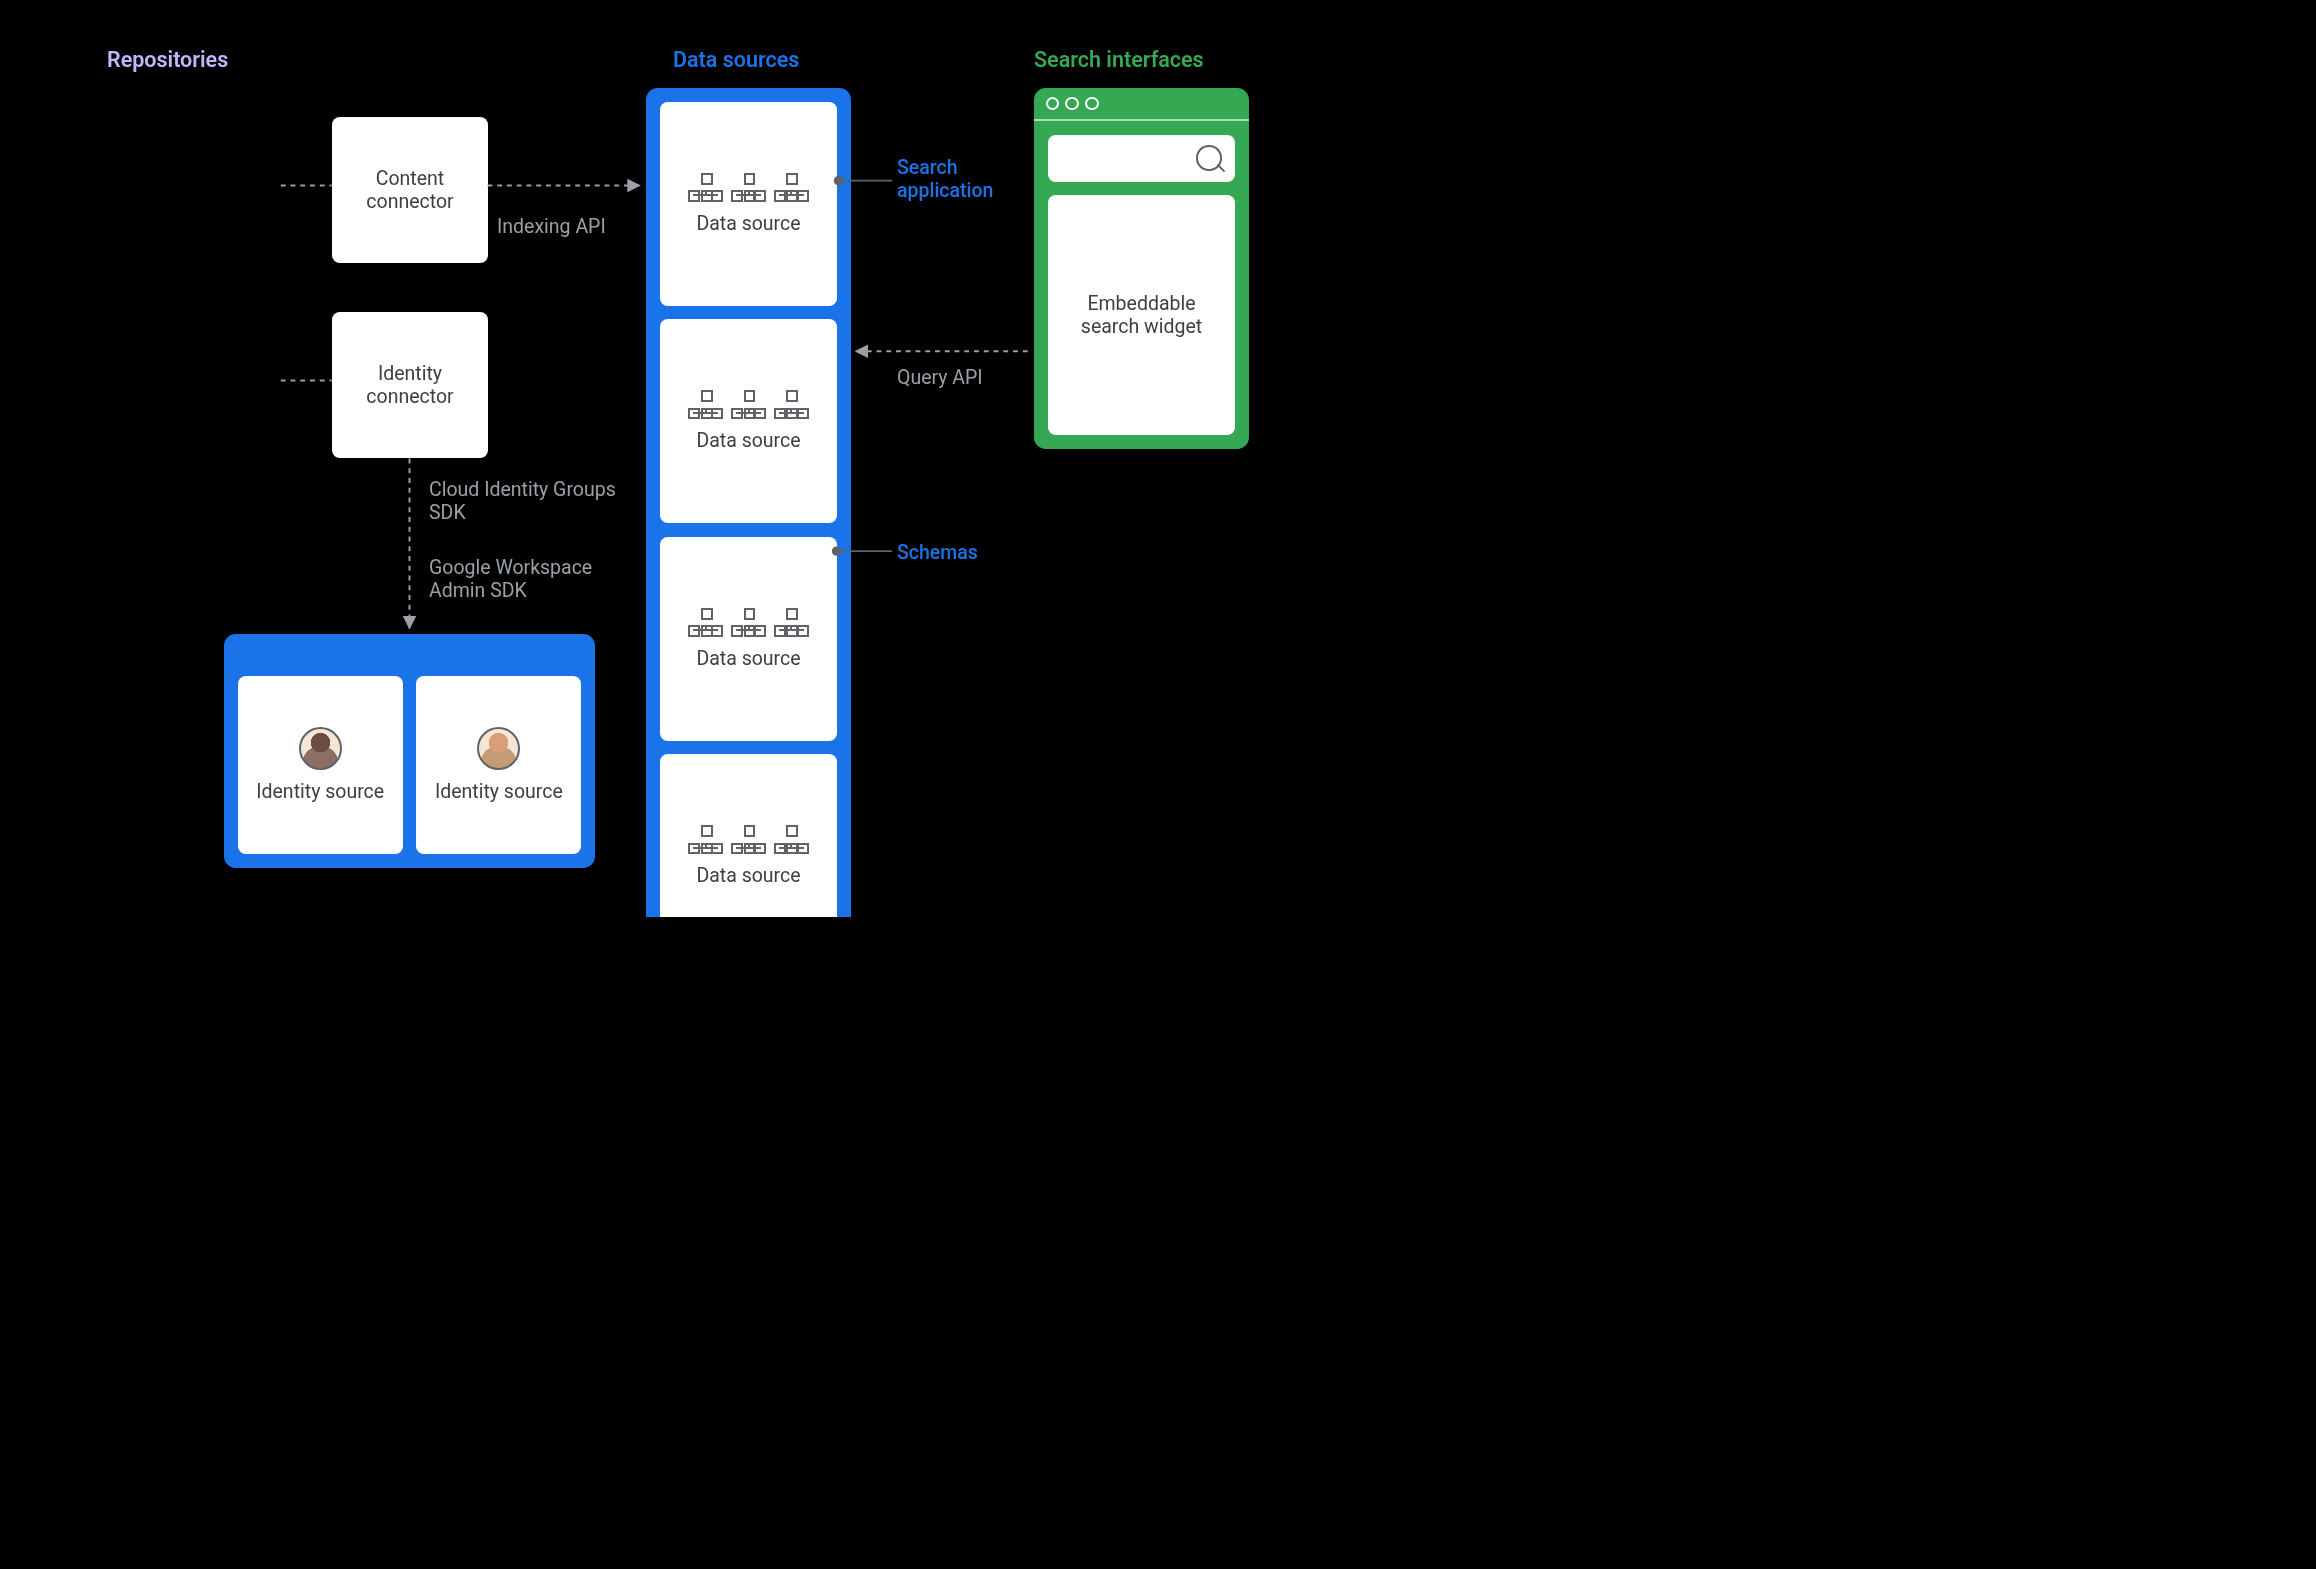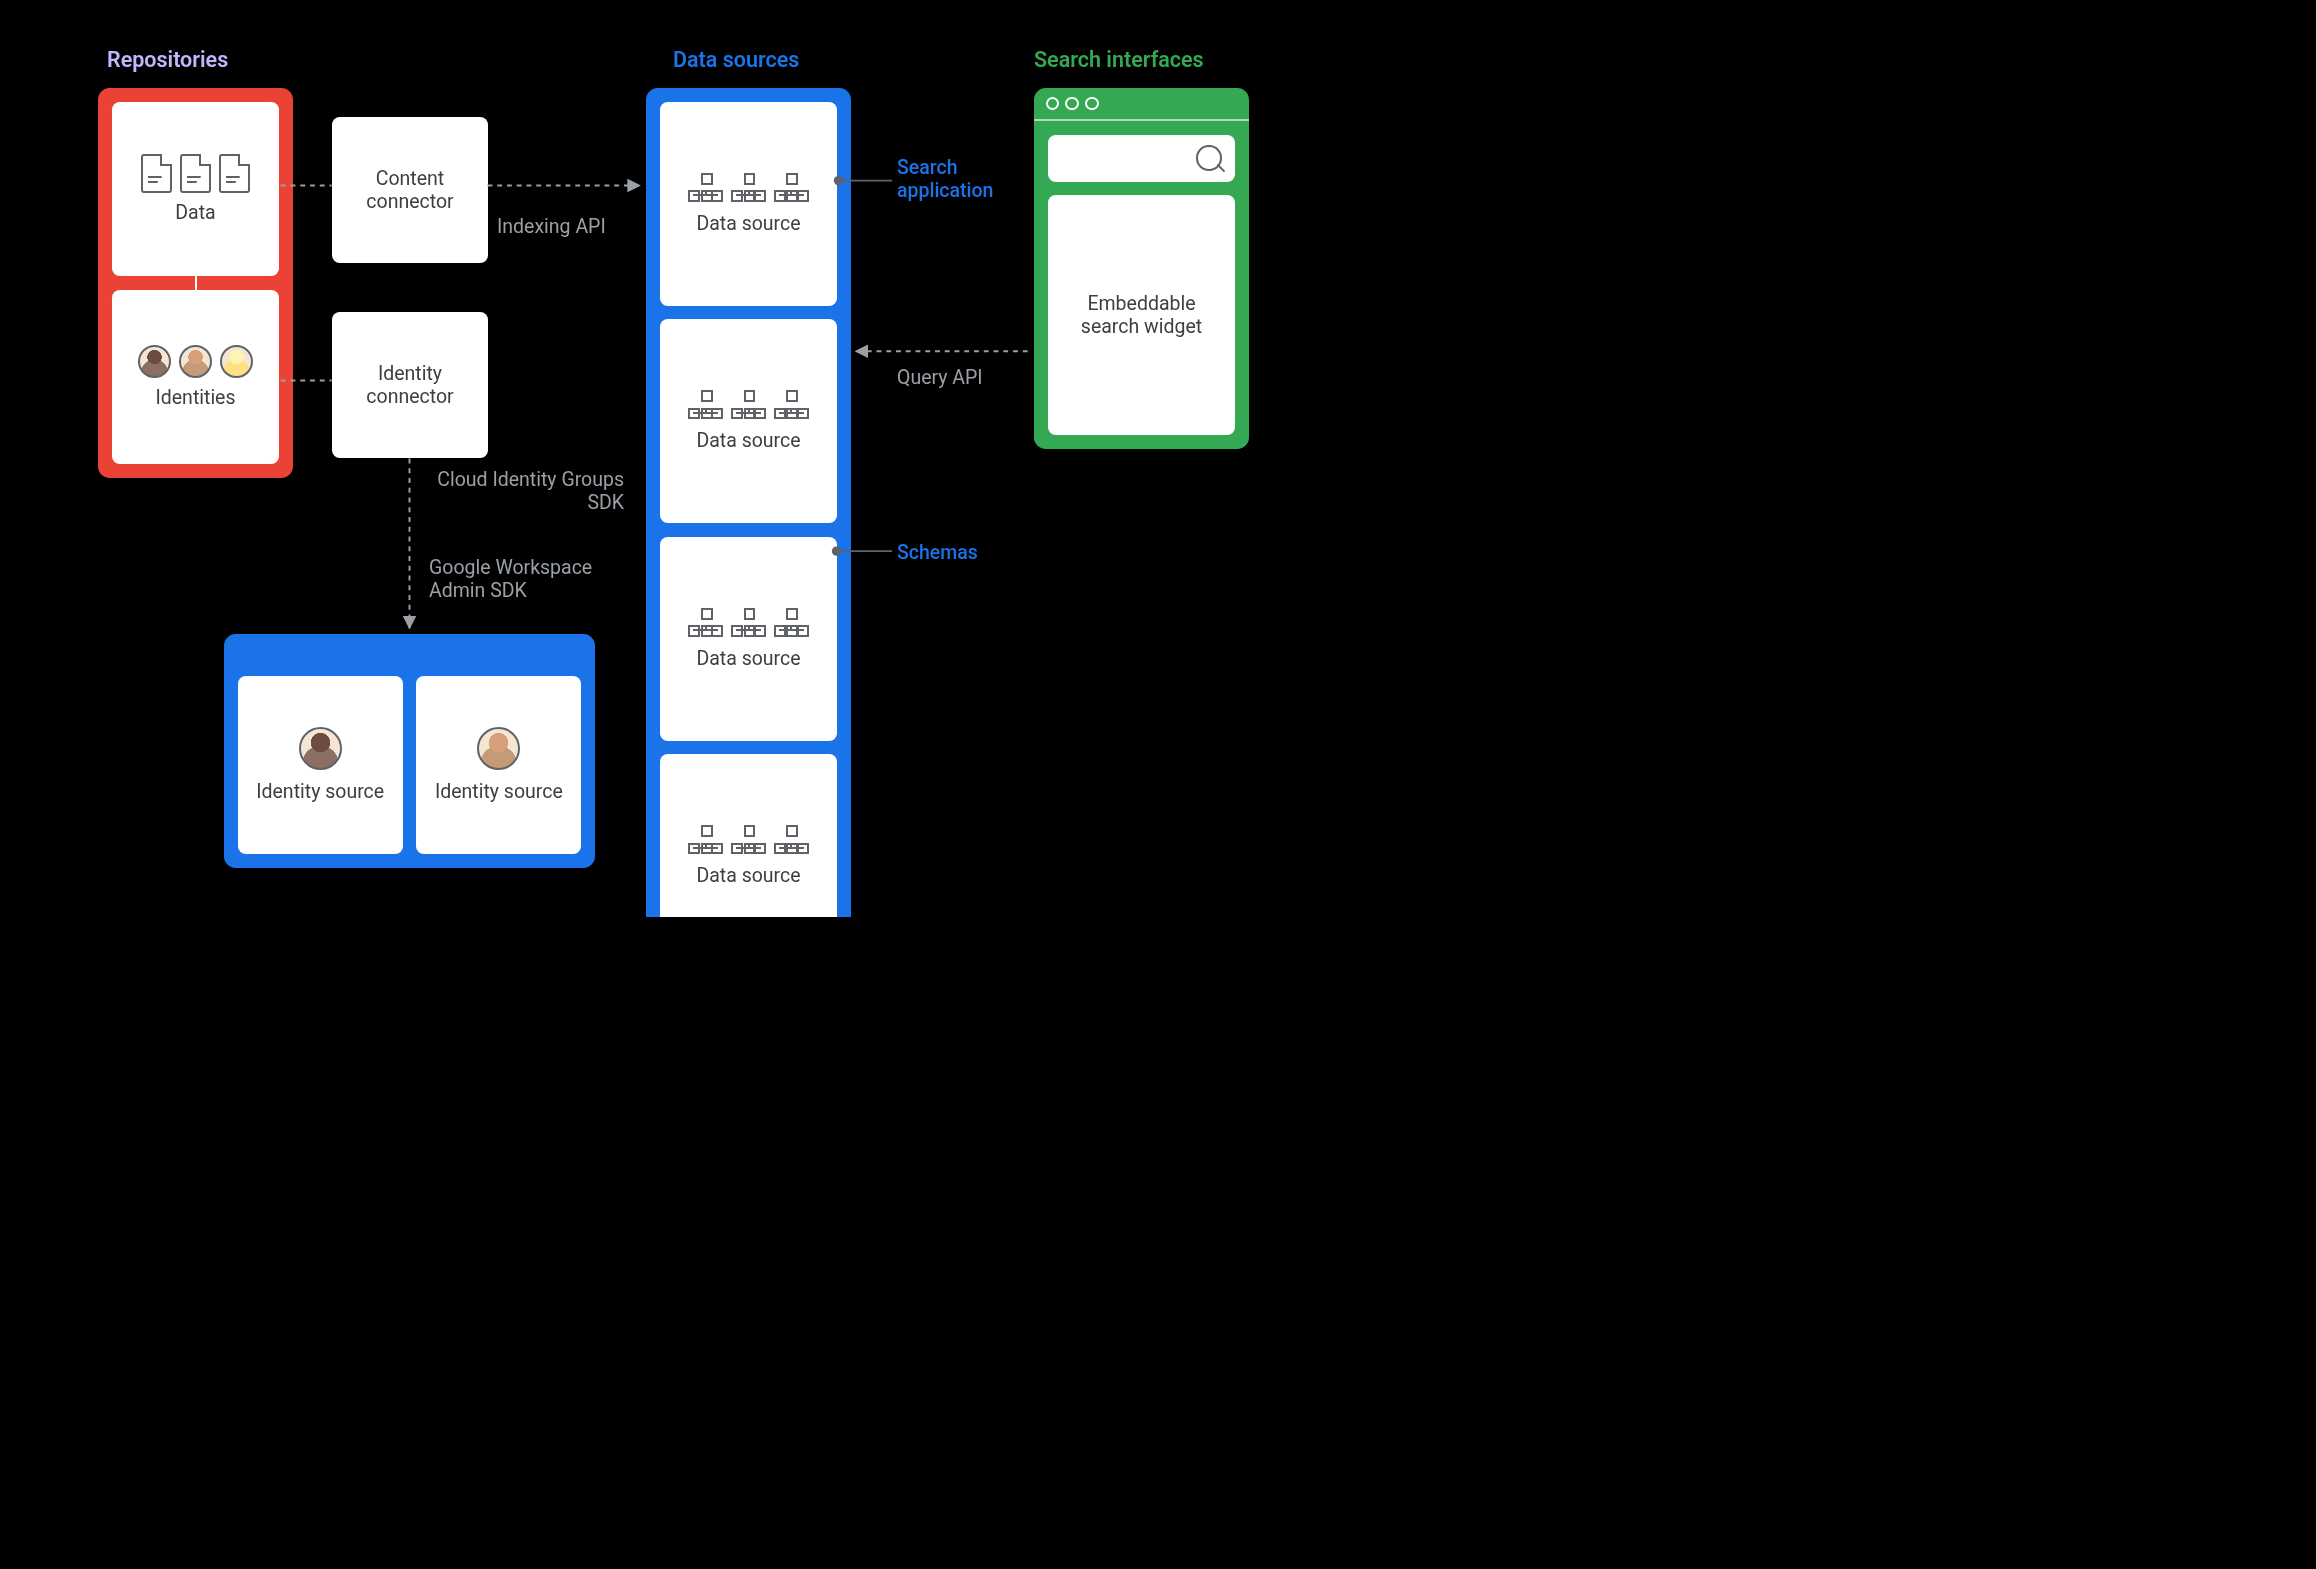--- a/index.html
+++ b/index.html
@@ -201,39 +201,20 @@
 </style>
 </head>
 <body>
 
 <div class="diagram">
 
   <div class="section-title title-repositories">Repositories</div>
   <div class="section-title title-datasources">Data sources</div>
   <div class="section-title title-interfaces">Search interfaces</div>
 
-  <div class="repo-container">
-    <span class="repo-stem"></span>
-    <div class="repo-card">
-      <div class="icon-row">
-        <span class="page-icon"></span>
-        <span class="page-icon"></span>
-        <span class="page-icon"></span>
-      </div>
-      <div class="card-label">Data</div>
-    </div>
-    <div class="repo-card">
-      <div class="icon-row">
-        <span class="avatar a1"></span>
-        <span class="avatar a2"></span>
-        <span class="avatar a3"></span>
-      </div>
-      <div class="card-label">Identities</div>
-    </div>
-  </div>
 
   <div class="card conn-box" style="left:293px; top:78px;">
     <div class="card-label">Content connector</div>
   </div>
 
   <div class="card conn-box" style="left:293px; top:273px;">
     <div class="card-label">Identity connector</div>
   </div>
 
   <div class="ds-container">
@@ -338,21 +319,21 @@
     </div>
     <div class="si-body">
       <div class="si-search">
         <span class="magnifier"></span>
       </div>
       <div class="si-widget">Embeddable search widget</div>
     </div>
   </div>
 
   <div class="float-label" style="left:458px; top:176px;">Indexing API</div>
-  <div class="float-label" style="left:390px; top:429px; width:195px;text-align:right;">Cloud Identity Groups SDK</div>
+  <div class="float-label" style="left:390px; top:439px; width:195px;">Cloud Identity Groups SDK</div>
   <div class="float-label" style="left:390px; top:517px; width:215px;">Google Workspace Admin SDK</div>
   <div class="float-label" style="left:858px; top:327px; width:88px;">Query API</div>
   <div class="float-label blue-label" style="left:858px; top:117px; width:137px;">Search application</div>
   <div class="float-label blue-label" style="left:858px; top:502px;">Schemas</div>
 
   <svg class="arrows" viewBox="0 0 1280 860" width="1248" height="839">
     <defs>
       <marker id="arrow" viewBox="0 0 10 10" refX="9" refY="5" markerWidth="7" markerHeight="7" orient="auto-start-reverse">
         <path d="M 0 0 L 10 5 L 0 10 z" fill="#9aa0a6"></path>
       </marker>

